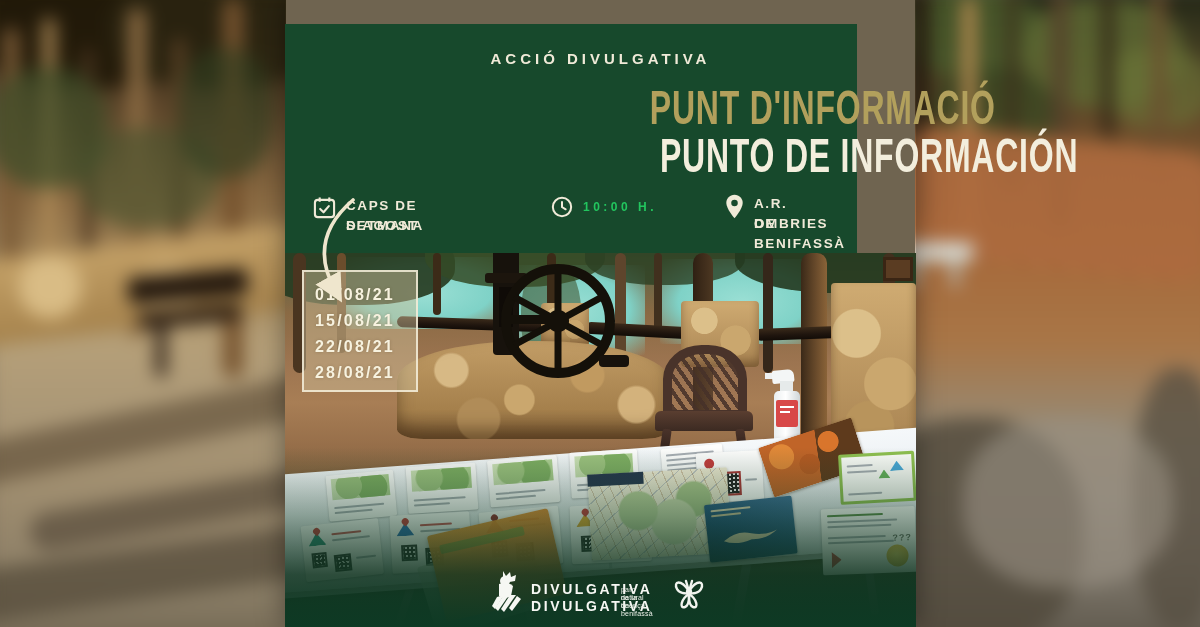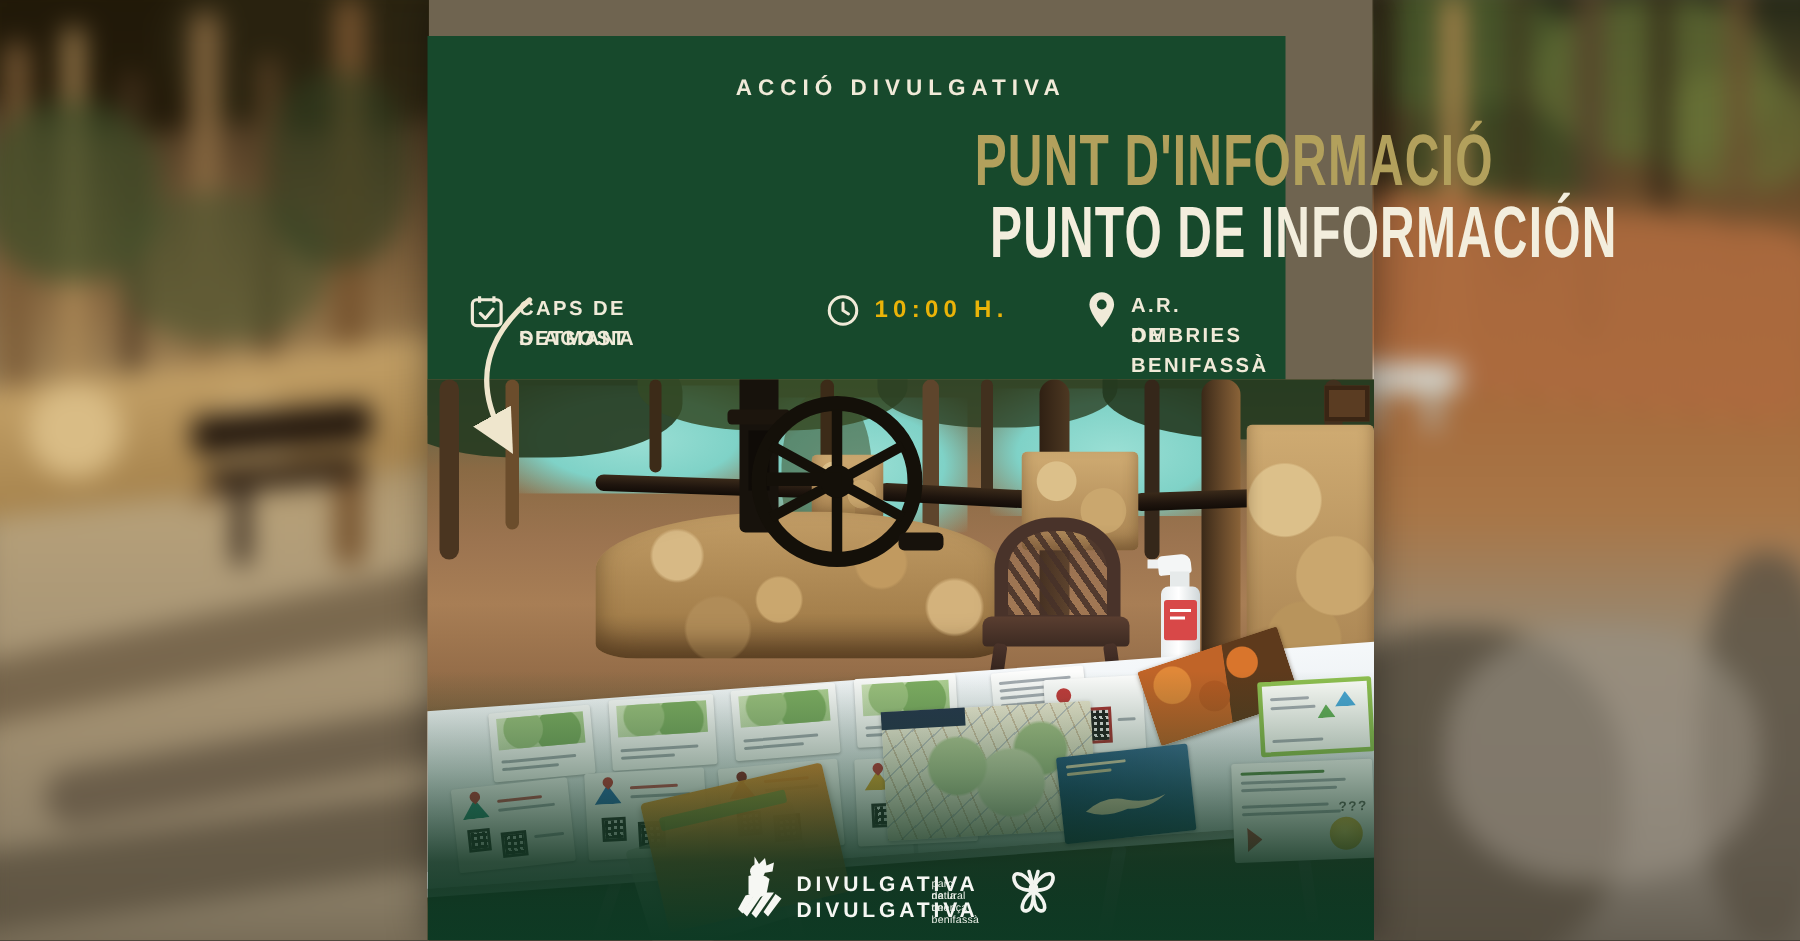--- a/index.html
+++ b/index.html
@@ -24,21 +24,21 @@
   .kicker{left:0;top:26px;width:631px;text-align:center;color:#f0ead8;font-size:15px;font-weight:bold;letter-spacing:4px;}
   .title{left:0;width:631px;text-align:center;font-weight:bold;white-space:nowrap;}
   .title-ca{top:56px;color:#b2a05c;font-size:41px;}
   .title-es{top:104px;color:#f3eedd;font-size:41px;}
   .tin{display:inline-block;transform:scale(.78,1.18);transform-origin:center top;letter-spacing:1px;}
   .info-label{color:#f0ead8;font-size:13.5px;font-weight:bold;letter-spacing:1.6px;line-height:20px;position:static;}
   .grp{display:flex;gap:10px;align-items:flex-start;}
   .grp svg{position:static;flex:0 0 auto;}
   .grp-sched{left:28px;top:172px;}
   .grp-time{left:266px;top:172px;align-items:center;}
-  .time-txt{position:static;color:#eab308;font-size:16px;font-weight:bold;letter-spacing:3.5px;}
+  .time-txt{position:static;color:#22c55e;font-size:12px;font-weight:bold;letter-spacing:3.5px;}
   .grp-loc{left:440px;top:170px;}
   .contact{left:0;top:229px;width:631px;text-align:center;color:#a4964f;font-size:13px;font-weight:bold;letter-spacing:.4px;}
 
   
   .photo{left:0;top:253px;width:631px;height:374px;overflow:hidden;background:#8a6a44;}
   .ph-base{left:0;top:0;width:631px;height:374px;
     background:linear-gradient(180deg,#4f5c39 0%,#6f6746 8%,#8a6a44 16%,#9c7450 29%,#a87e55 40%,#976f4a 51%,#83613f 62%,#6f5138 72%,#4a4a30 82%,#23402a 92%,#123122 100%);}
   .water{background:radial-gradient(ellipse at 50% 50%, #9adfd4 0%, #7fd2c7 55%, rgba(127,210,199,0) 100%);}
   .folg{border-radius:45%;}
   .fence{background:linear-gradient(180deg,#3a2a1a,#1f150e 60%,#120c07);border-radius:6px;}
@@ -381,20 +381,26 @@
         </div>
       </div>
 
       <div class="folder-back"></div>
       <div class="folder">
         <div class="folder-band"></div>
       </div>
 
       <div class="overlay"></div>
 
+      <div class="dates-box">
+        <span class="date-line">01/08/21</span>
+        <span class="date-line">15/08/21</span>
+        <span class="date-line">22/08/21</span>
+        <span class="date-line">28/08/21</span>
+      </div>
 
       <svg class="gva" viewBox="0 0 36 48">
         <g fill="#f6f7f3">
           <path d="M14 2 l3 5 4-4 1 5 5-2 -1 6 -12 2 z"></path>
           <circle cx="16" cy="12" r="5"></circle>
           <path d="M10 15 q8 -3 14 2 l-2 10 q-6 4 -12 0 z"></path>
           <path d="M8 28 l7 -2 -9 14 -3 -3 z"></path>
           <path d="M14 27 l6 -1 -11 16 -3 -3 z"></path>
           <path d="M21 26 l6 0 -12 17 -3 -3 z"></path>
           <path d="M28 27 l4 3 -9 12 -3 -3 z"></path>

